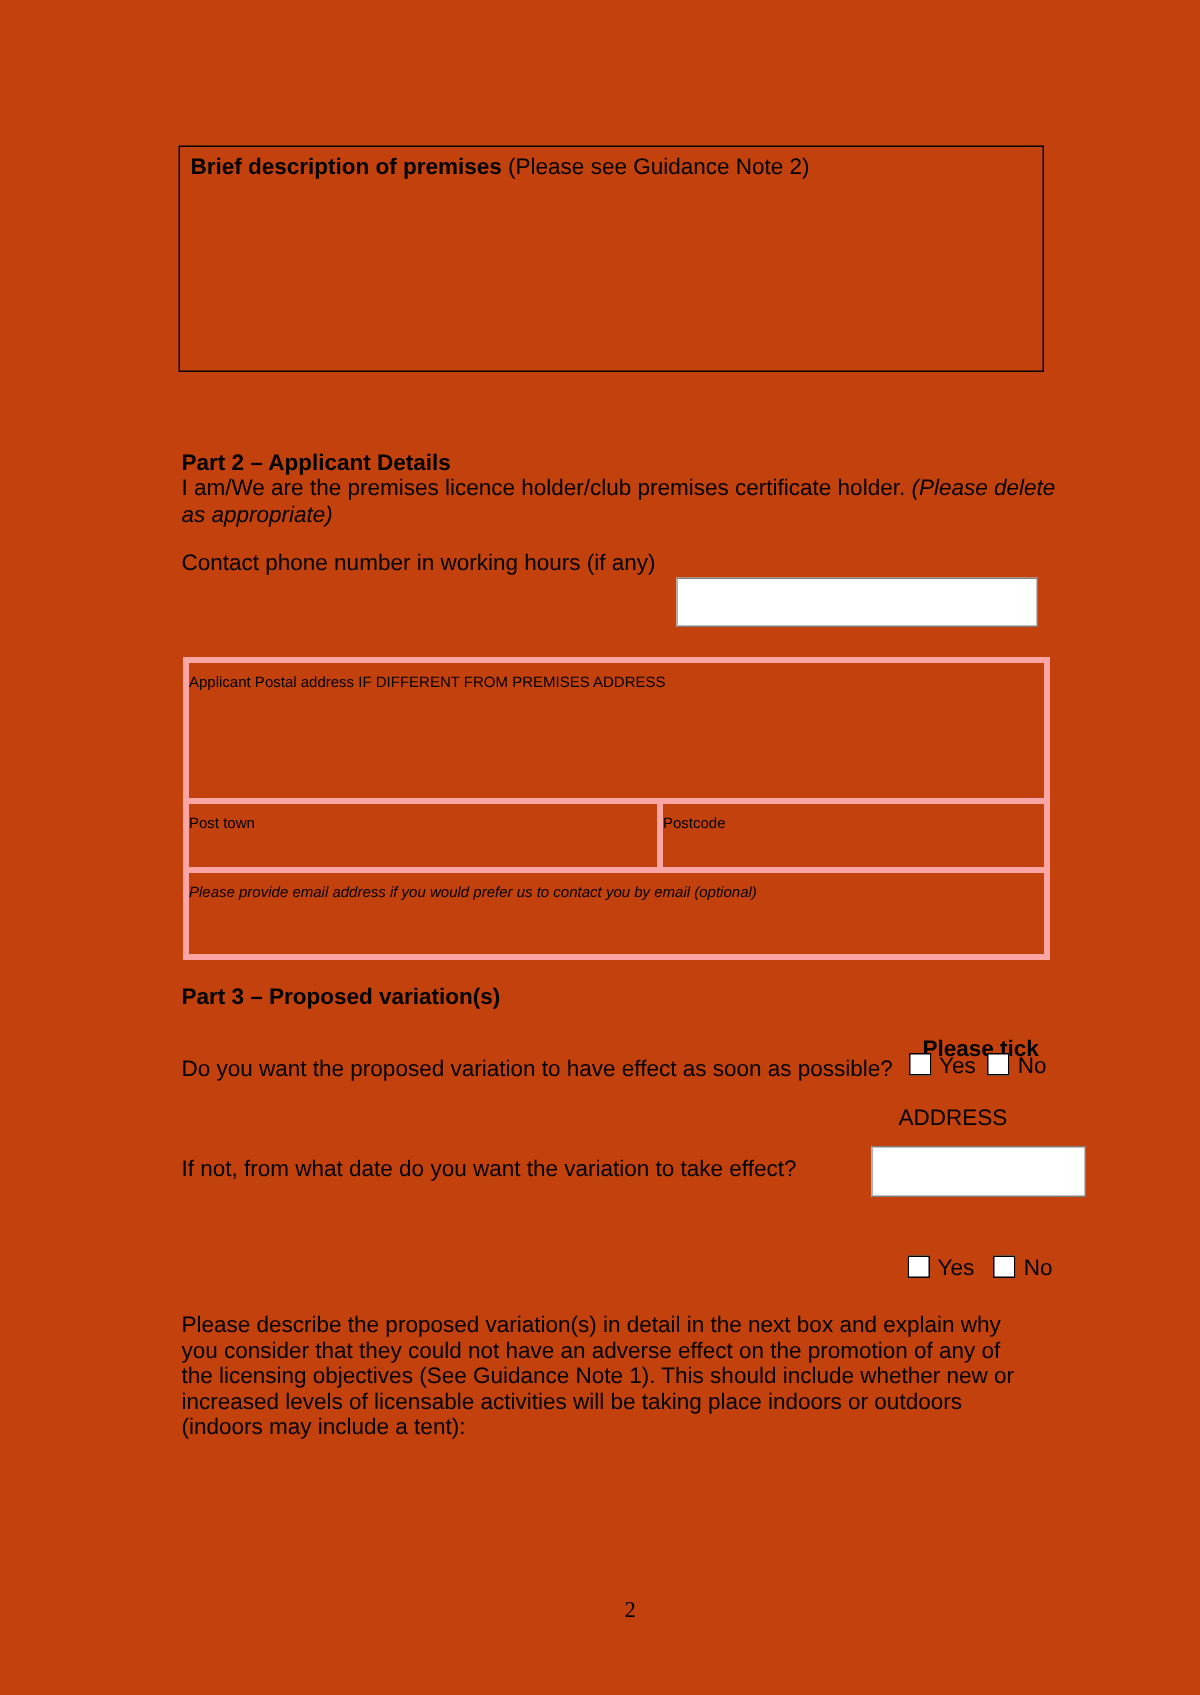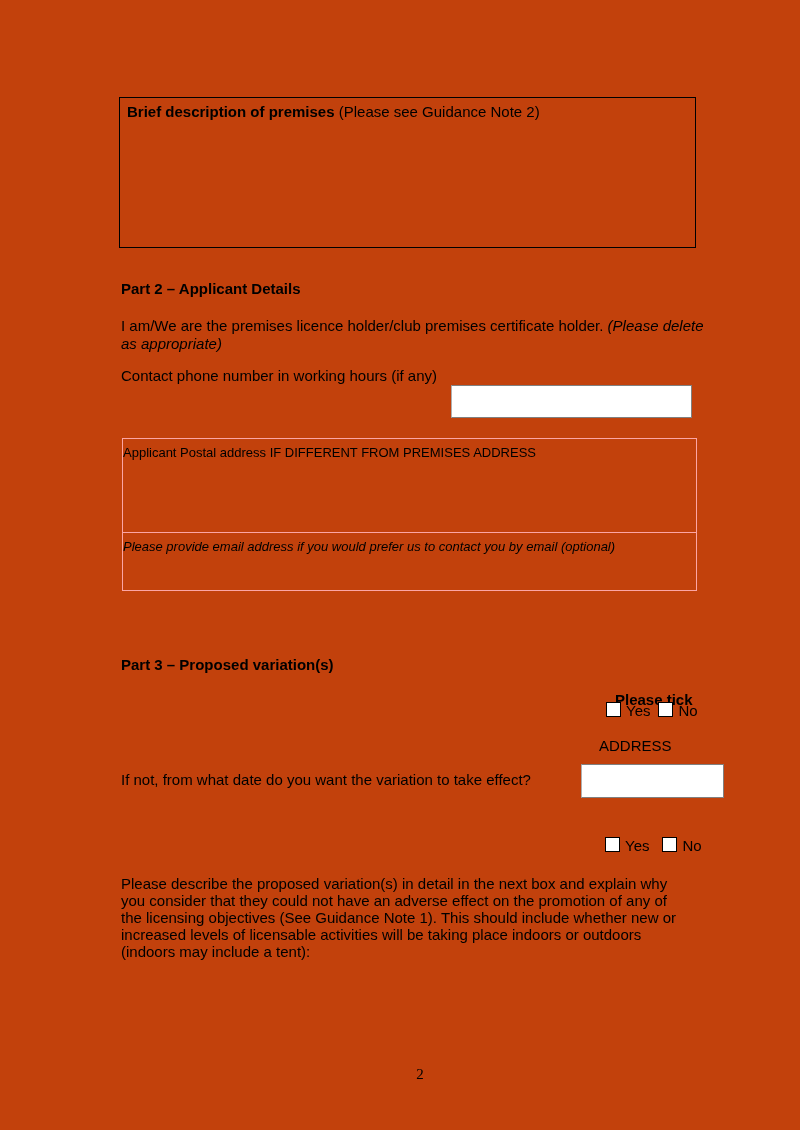--- a/index.html
+++ b/index.html
@@ -18,21 +18,21 @@
   .i { font-style: italic; }
 
   
   .desc-box {
     left: 119px; top: 97px; width: 577px; height: 151px;
     border: 1px solid #000; box-sizing: border-box;
     padding: 5px 7px; line-height: 18px;
   }
 
   
-  .part2-heading { left: 121px; top: 280px; line-height: 18px; text-align: center; }
+  .part2-heading { left: 121px; top: 300px; line-height: 18px; text-align: center; }
   .holder-para { left: 121px; top: 317px; width: 592px; line-height: 18px; }
   .phone-label { left: 121px; top: 367px; line-height: 18px; }
   .text-input {
     position: absolute;
     border: 1px solid #808080;
     border-left-color: #b0b0b0;
     background: #ffffff;
     box-sizing: border-box;
     font-family: "Liberation Sans", "DejaVu Sans", sans-serif;
     font-size: 15px;
@@ -40,26 +40,26 @@
     outline: none;
   }
   .phone-input { left: 451px; top: 385px; width: 241px; height: 33px; }
 
   
   .address-table {
     position: absolute; left: 122px; top: 438px; width: 574px;
     border-collapse: collapse; table-layout: fixed;
   }
   .address-table td {
-    border: 1px solid #fca5a5;
+    border: 4px solid #fca5a5;
     vertical-align: top;
     padding: 5px 0;
     box-sizing: border-box;
     line-height: 18px;
-    font-size: 13px;
+    font-size: 10px;
   }
   .row-address td { height: 94px; }
   .row-town td    { height: 46px; }
   .row-email td   { height: 58px; font-style: italic; }
 
   
   .part3-heading { left: 121px; top: 656px; line-height: 18px; }
   .please-tick   { left: 615px; top: 691px; line-height: 18px; }
   .q-asap        { left: 121px; top: 704px; line-height: 18px; }
   .ckgroup { display: flex; }
@@ -110,32 +110,41 @@
     <colgroup>
         <col style="width:316px">
         <col style="width:258px">
       </colgroup>
     <tbody>
         <tr class="row-address">
       <td colspan="2">
         <span>Applicant Postal address IF DIFFERENT FROM PREMISES ADDRESS</span>
       </td>
     </tr>
+    <tr class="row-town">
+      <td>
+        <span>Post town</span>
+      </td>
+      <td>
+        <span>Postcode</span>
+      </td>
+    </tr>
     <tr class="row-email">
       <td colspan="2">
         <span>Please provide email address if you would prefer us to contact you by email (optional)</span>
       </td>
     </tr>
   </tbody>
     </table>
 
   <div class="abs part3-heading b">Part 3 – Proposed variation(s)</div>
 
   <div class="abs please-tick b">Please tick</div>
 
+  <div class="abs q-asap">Do you want the proposed variation to have effect as soon as possible?</div>
   <div class="abs ckgroup ckgroup1">
     <span class="checkbox"></span>
     <span>Yes</span>
     <span class="checkbox ck-spacer1"></span>
     <span>No</span>
   </div>
 
   <div class="abs ddmmyyyy">ADDRESS</div>
   <div class="abs q-date">If not, from what date do you want the variation to take effect?</div>
   <input type="text" class="text-input date-input" value="" style="">

